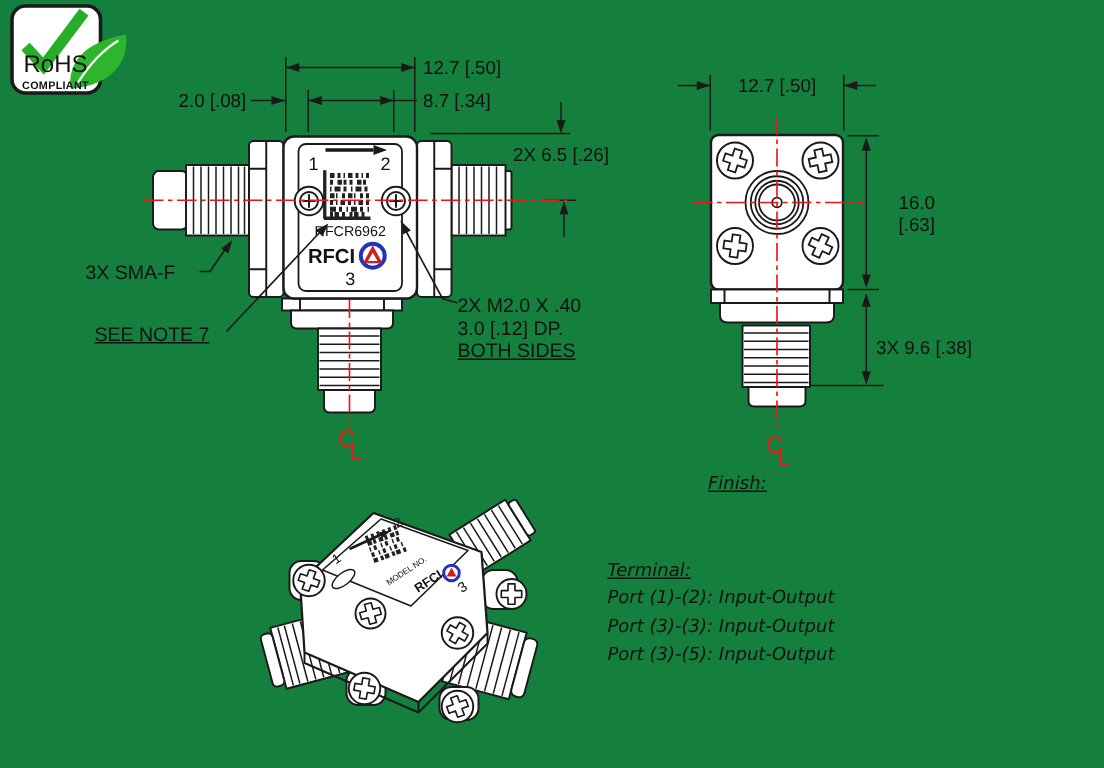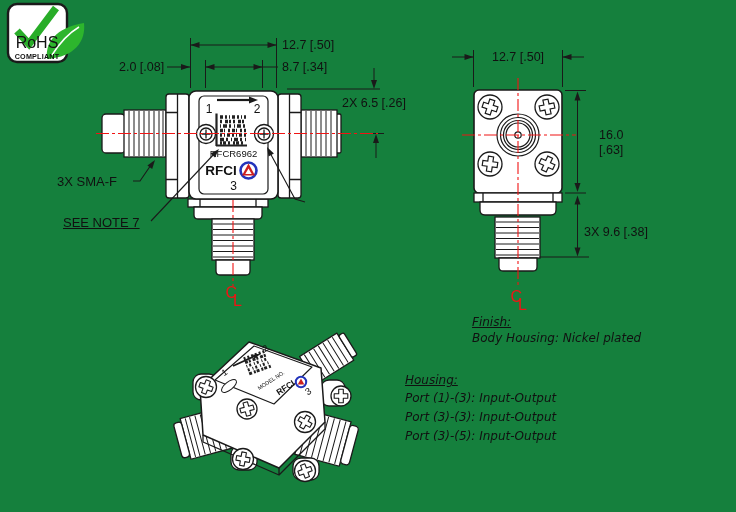--- a/index.html
+++ b/index.html
@@ -278,28 +278,32 @@
         <text x="92" y="21" font-size="9" text-anchor="middle" transform="rotate(-33 92 21)">2</text>
         <text x="97" y="52" font-size="5.5" text-anchor="middle" transform="rotate(-33 97 52)">MODEL NO.</text>
         <text x="112" y="60" font-size="8.5" font-weight="bold" text-anchor="middle" transform="rotate(-33 112 60)">RFCI</text>
         <text x="135" y="64" font-size="9.5" text-anchor="middle" transform="rotate(-33 135 64)">3</text>
       </g>
     </g>
   </svg>
 
   <div class="lbl" style="left:57px;top:174px;">3X SMA-F</div>
   <div class="lbl u" style="left:63px;top:215px;">SEE NOTE 7</div>
+  <div class="lbl" style="left:305px;top:196px;">
+    <div>2X M2.0 X .40</div>
+    <div>3.0 [.12] DP.</div>
+    <div class="u">BOTH SIDES</div>
+  </div>
 
   <div class="spec" style="left:472px;top:315px;">
     <div class="title">Finish:</div>
-    <div>Body Housing: Nickel plated</div>
   </div>
 
   <div class="spec" style="left:405px;top:373px;">
-    <div class="title">Housing:</div>
+    <div class="title">Terminal:</div>
     <div class="ports">
-      <div>Port (1)-(3): Input-Output</div>
+      <div>Port (1)-(2): Input-Output</div>
       <div>Port (3)-(3): Input-Output</div>
       <div>Port (3)-(5): Input-Output</div>
     </div>
   </div>
 
 </div>
 
 </body></html>

